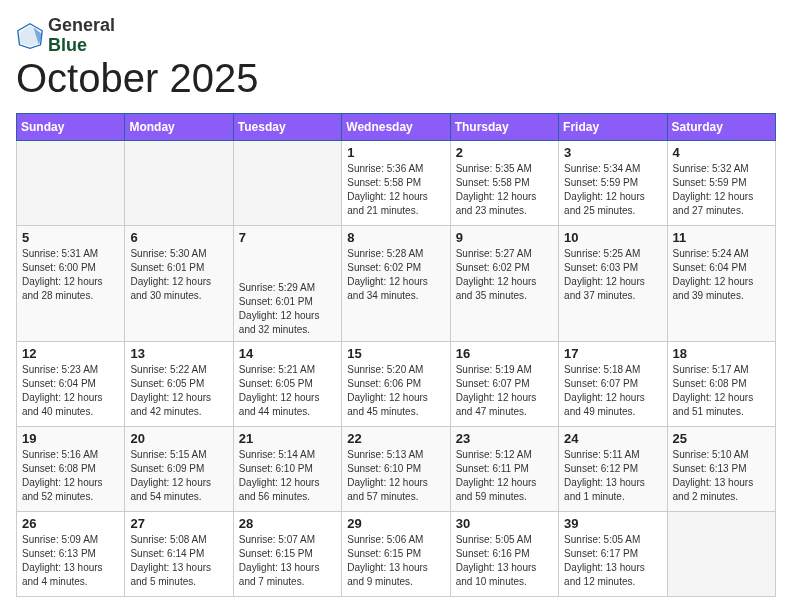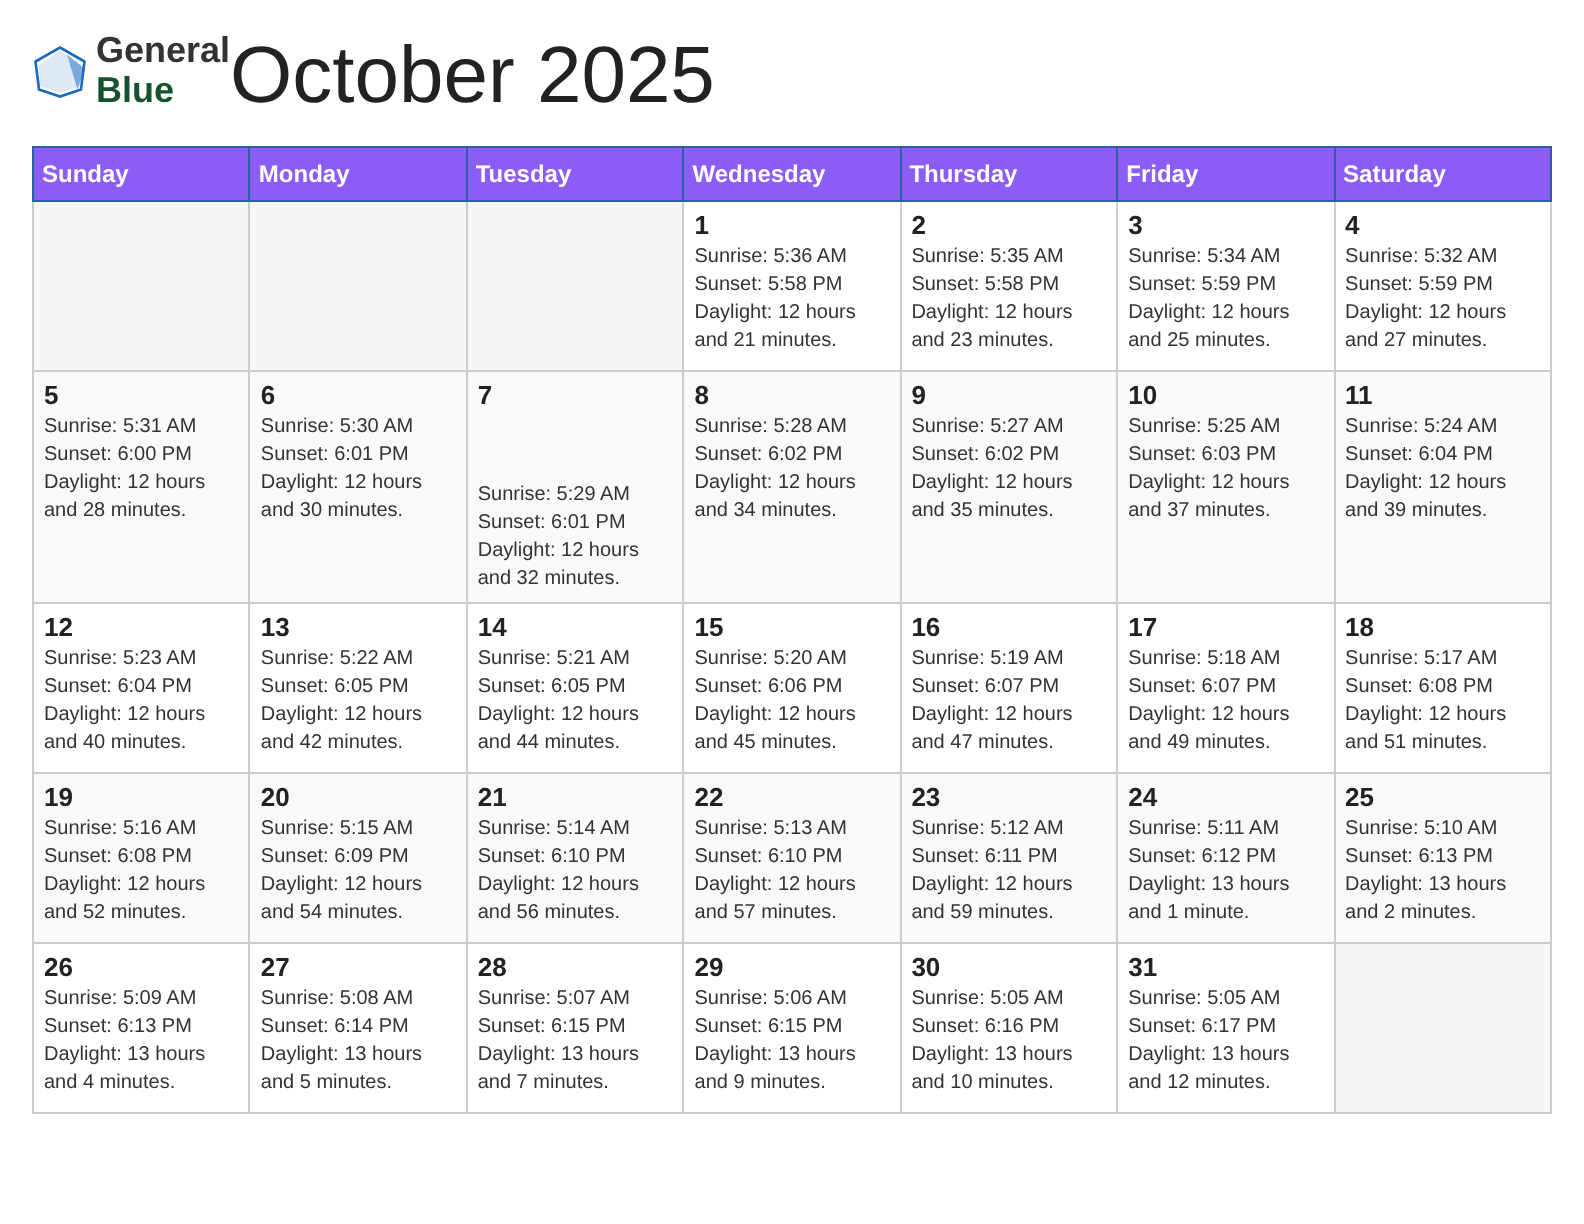--- a/index.html
+++ b/index.html
@@ -8,20 +8,21 @@
       background: #fff;
       width: 792px;
       min-height: 612px;
       padding: 16px;
     }
     .header {
       display: flex;
       justify-content: flex-start;
       align-items: flex-start;
       margin-bottom: 12px;
+      flex-direction: column;
     }
     .logo {
       display: flex;
       align-items: center;
       gap: 4px;
     }
     .logo-text {
       font-size: 18px;
       font-weight: bold;
       line-height: 1.1;
@@ -299,21 +300,21 @@
 Sunset: 6:15 PM
 Daylight: 13 hours and 9 minutes.</div>
         </td>
         <td>
           <div class="day-number">30</div>
           <div class="day-info" style="white-space: pre-line;">Sunrise: 5:05 AM
 Sunset: 6:16 PM
 Daylight: 13 hours and 10 minutes.</div>
         </td>
         <td>
-          <div class="day-number">31</div>
+          <div class="day-number">39</div>
           <div class="day-info" style="white-space: pre-line;">Sunrise: 5:05 AM
 Sunset: 6:17 PM
 Daylight: 13 hours and 12 minutes.</div>
         </td>
         <td class="empty"></td>
       </tr>
     </tbody>
 </table>
 
 </body></html>

